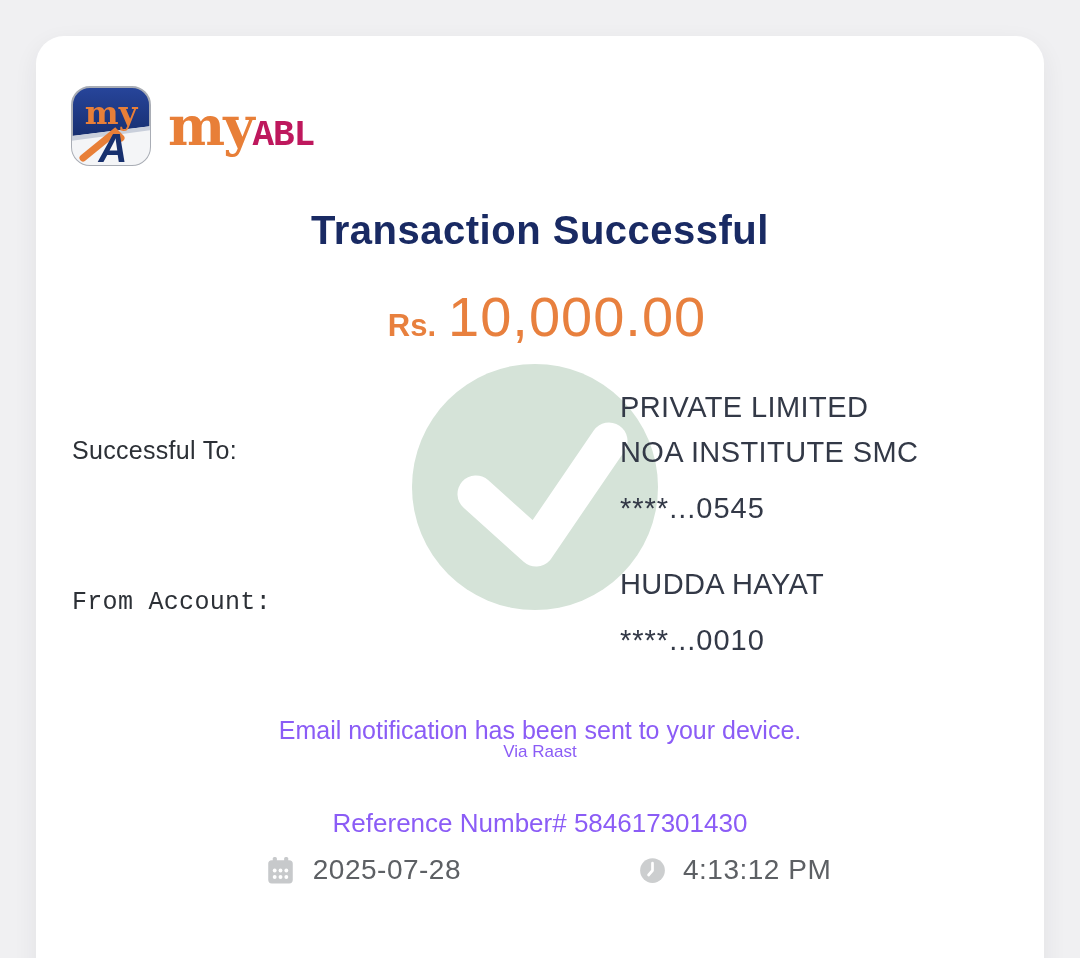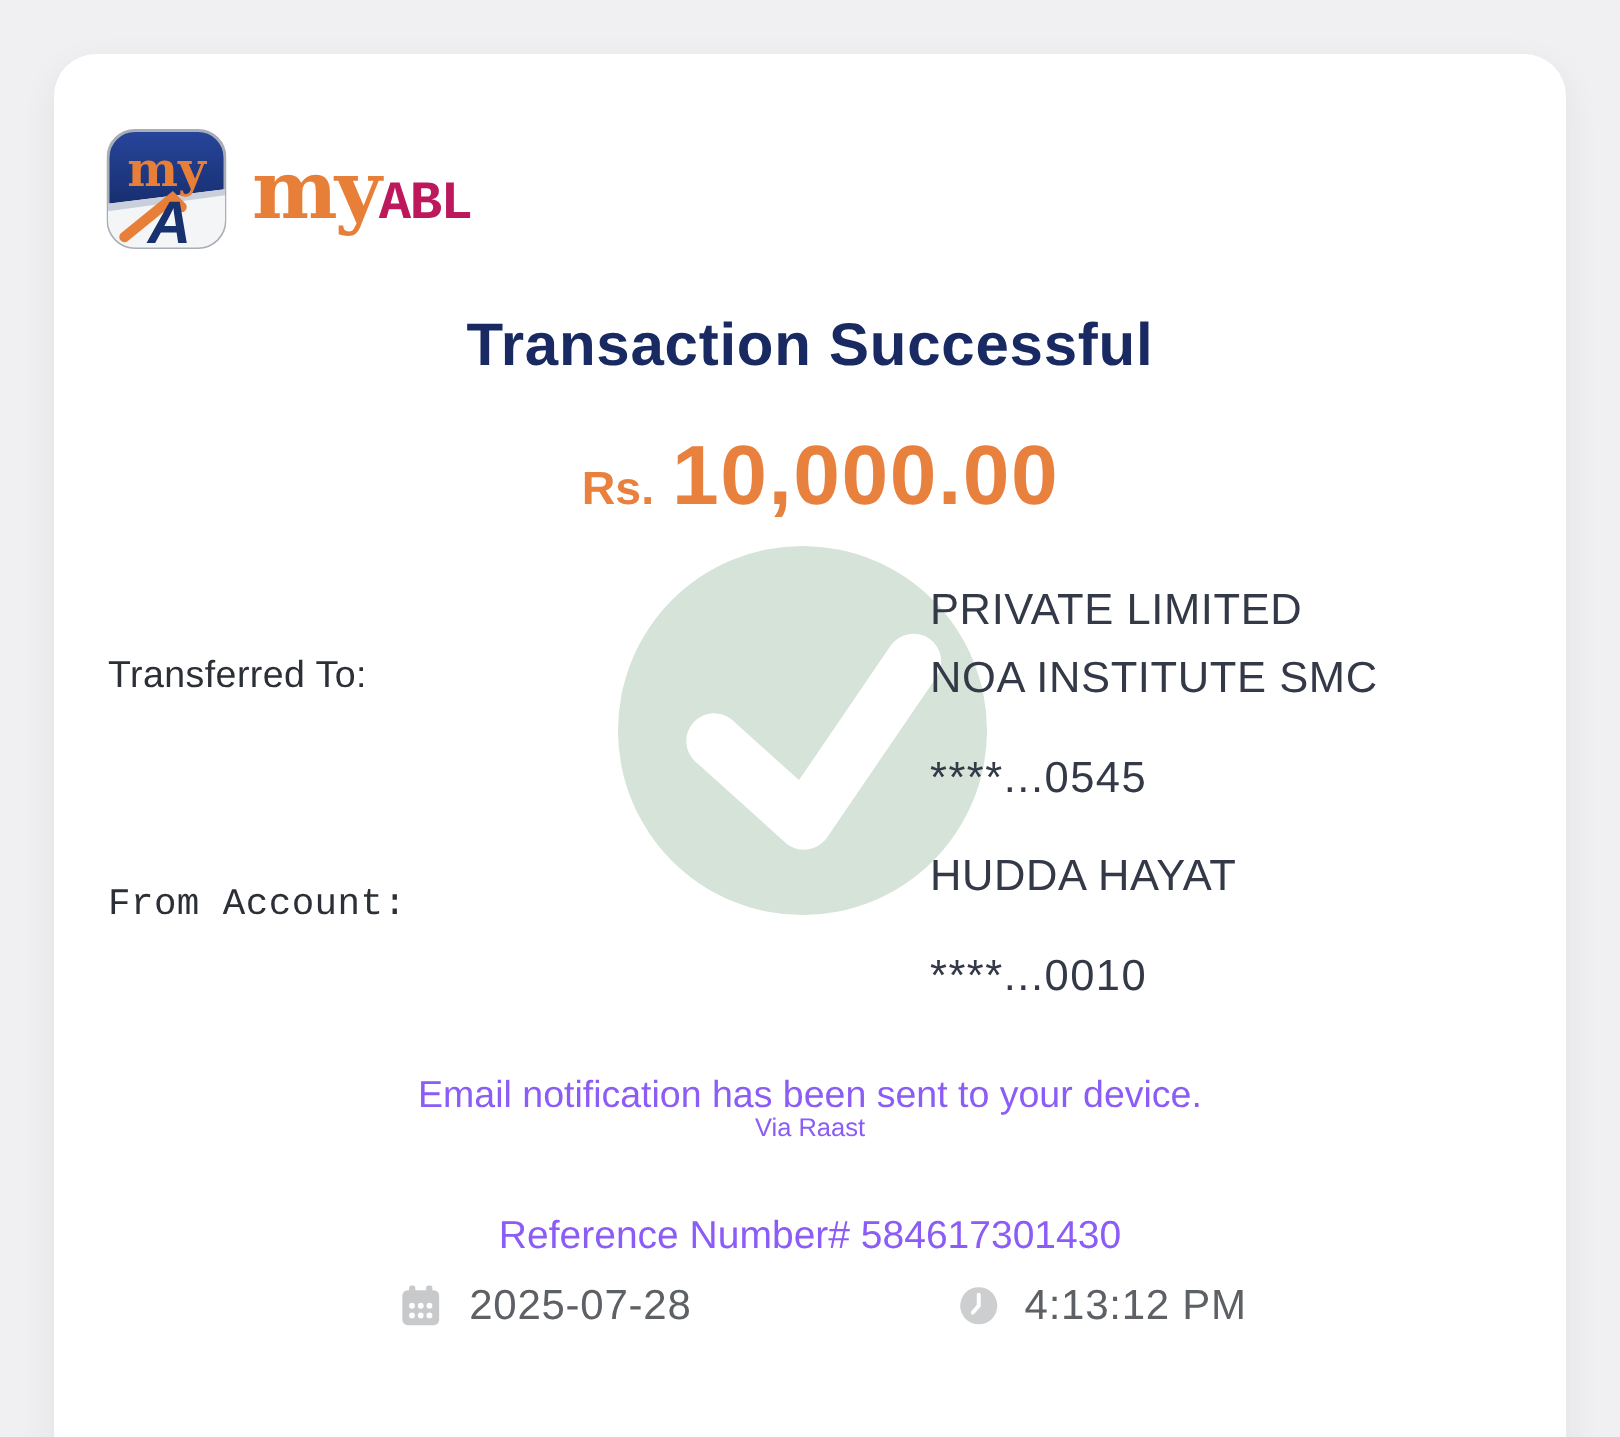--- a/index.html
+++ b/index.html
@@ -44,35 +44,35 @@
     font-size:40px; font-weight:bold;
     color:#192a63;
     letter-spacing:0.5px;
   }
   .amount-row {
     position:absolute; top:248px; left:14px; right:0;
     display:flex; justify-content:center; align-items:baseline; gap:12px;
     color:#e8803e;
   }
   .amount-currency { font-size:31px; font-weight:bold; }
-  .amount-value { font-size:56px; font-weight:bold; letter-spacing:1px; }
+  .amount-value { font-size:56px; font-weight:normal; letter-spacing:1px; }
   
   .check-wrap { position:absolute; left:376px; top:328px; width:246px; height:246px; }
   
   .detail-label {
     position:absolute; left:36px;
     font-size:25px; color:#2c3036; letter-spacing:0.3px;
   }
   .label-to { top:400px; }
   .label-from { top:552px;font-family:Liberation Mono, monospace; }
   .value-block { position:absolute; left:584px; color:#333947; }
   .vb-1 { top:349px; }
   .vb-2 { top:526px; }
   .value-name { font-size:29px; font-weight:500; line-height:45px; letter-spacing:0.4px; }
-  .value-masked { font-size:29px; font-weight:500; letter-spacing:1px; margin-top:28px; }
+  .value-masked { font-size:29px; font-weight:500; letter-spacing:1px; margin-top:17px; }
   
   .foot-line { position:absolute; left:0; right:0; text-align:center; color:#8b5cf6; }
   .email-note { top:680px; font-size:25px; }
   .via-line   { top:706px; font-size:17px; }
   .ref-line   { top:772px; font-size:26px; }
   .datetime-row {
     position:absolute; top:818px; left:16px; right:0;
     display:flex; justify-content:center; align-items:flex-start; gap:178px;
   }
   .dt-group { display:flex; align-items:center; gap:17px; }
@@ -116,21 +116,21 @@
     <span class="amount-value">10,000.00</span>
   </div>
 
   <div class="check-wrap">
     <svg width="246" height="246" viewBox="0 0 246 246">
       <circle cx="123" cy="123" r="123" fill="#d5e3d8"></circle>
       <path d="M64 130 L124 184 L197 77" fill="none" stroke="#ffffff" stroke-width="37" stroke-linecap="round" stroke-linejoin="round"></path>
     </svg>
   </div>
 
-  <div class="detail-label label-to">Transferred To:</div>
+  <div class="detail-label label-to">Successful To:</div>
   <div class="value-block vb-1">
     <div class="value-name">PRIVATE LIMITED</div>
     <div class="value-name">NOA INSTITUTE SMC</div>
     <div class="value-masked">****...0545</div>
   </div>
 
   <div class="detail-label label-from">From Account:</div>
   <div class="value-block vb-2">
     <div class="value-name">HUDDA HAYAT</div>
     <div class="value-masked">****...0010</div>

